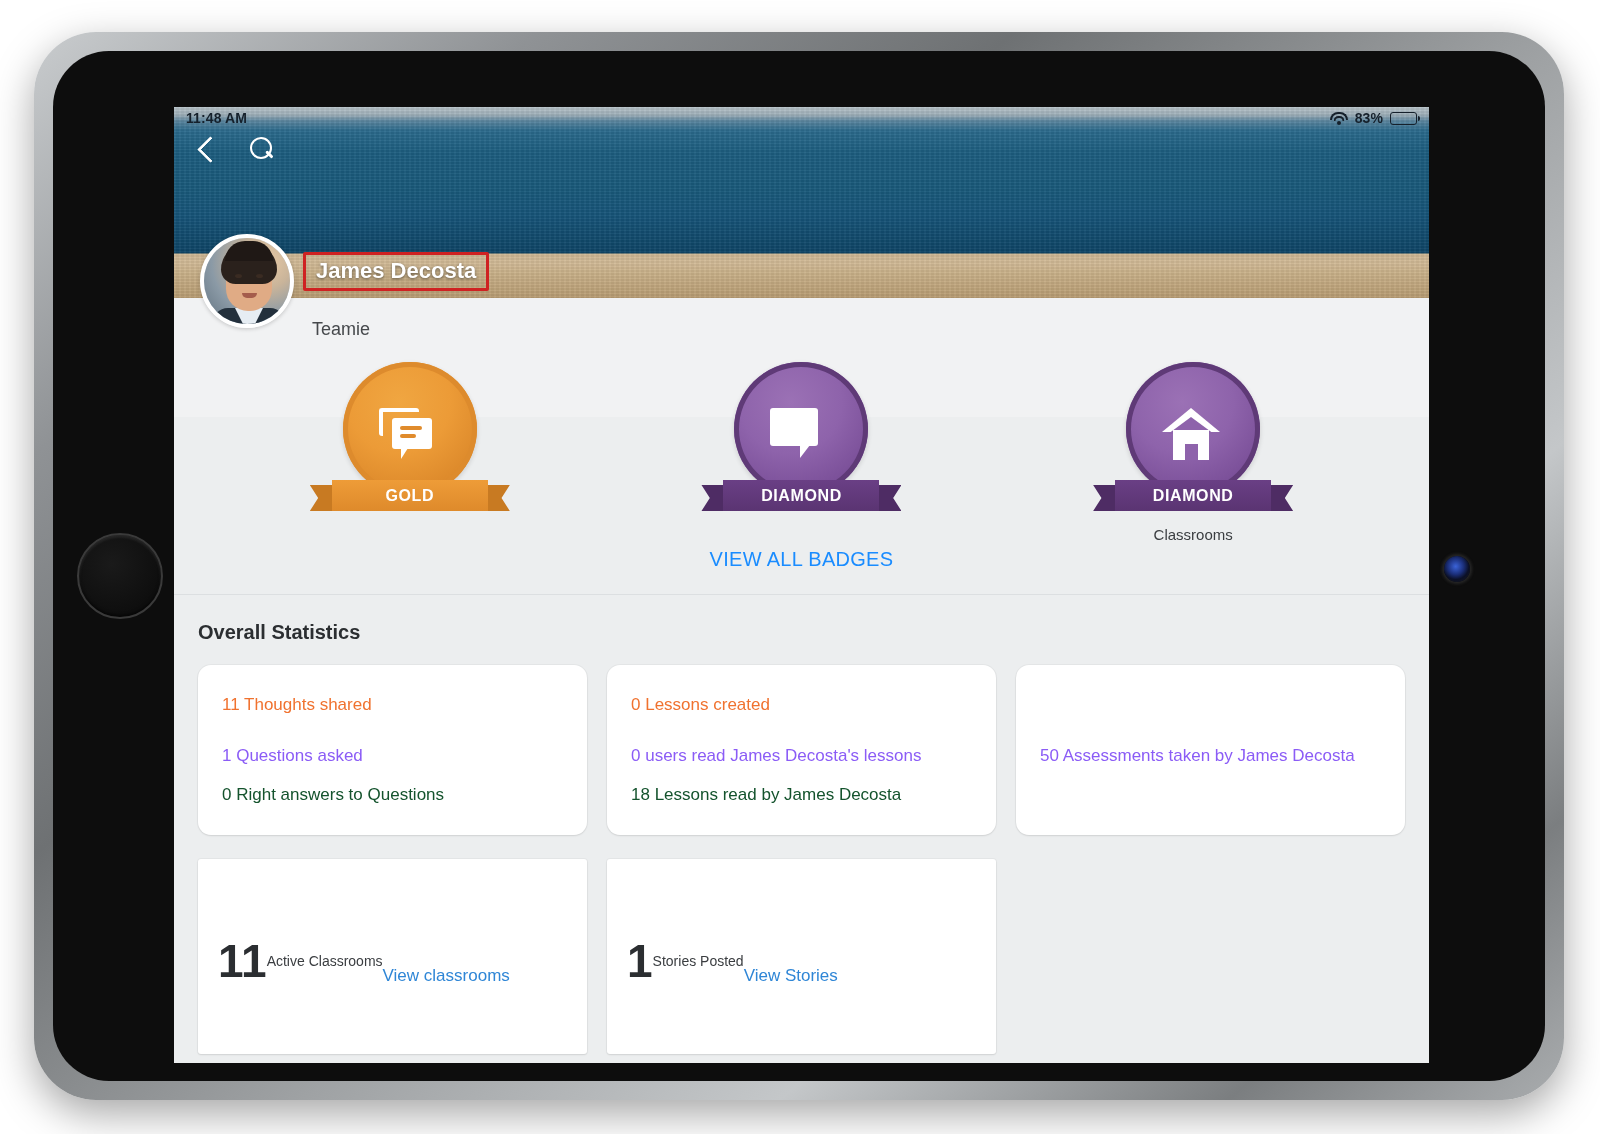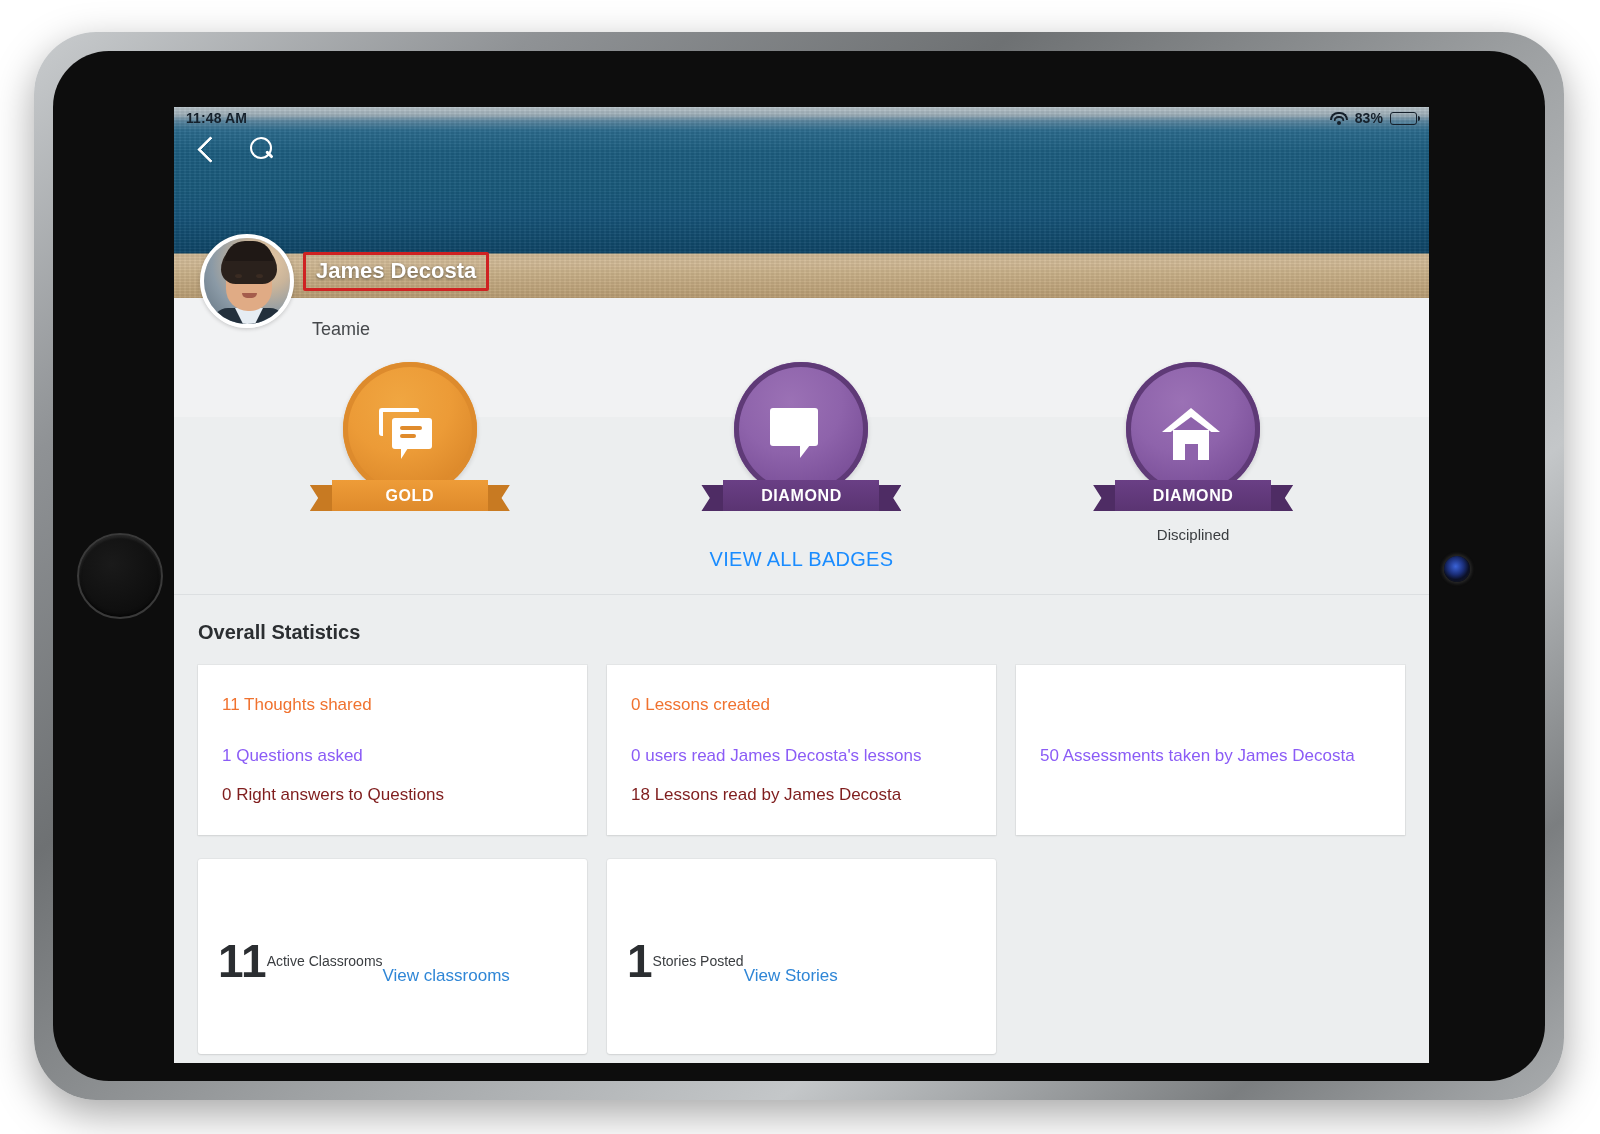--- a/index.html
+++ b/index.html
@@ -301,31 +301,31 @@
   #stats-section { position: absolute; top: 488px; left: 0; width: 100%; bottom: 0; background:#eceeef; }
   #stats-title {
     position: absolute; top: 26px; left: 24px;
     font-size: 20px; font-weight: 700; color: #2b2e31;
   }
   #cards-row-1 {
     position: absolute; top: 70px; left: 24px; right: 24px;
     display: flex; gap: 20px;
   }
   .stat-card {
-    flex: 1; background: #fff; border-radius: 0;
+    flex: 1; background: #fff; border-radius: 13px;
     box-shadow: 0 1px 2px rgba(0,0,0,0.09), 0 0 0 1px rgba(0,0,0,0.03);
     padding: 30px 24px;
     min-height: 150px;
     display: flex; flex-direction: column; justify-content: center;
     gap: 19px;
   }
   .stat-line { font-size: 17px; }
   .c-orange { color: #f0722f; }
   .c-green  { color: #8b5cf6; margin-top: 12px; }
-  .c-blue   { color: #7f1d1d; }
+  .c-blue   { color: #14532d; }
 
   #cards-row-2 {
     position: absolute; top: 264px; left: 24px; right: 24px;
     display: flex; gap: 20px;
   }
   .num-card {
     flex: 1; background: #fff; border-radius: 3px;
     box-shadow: 0 1px 2px rgba(0,0,0,0.09), 0 0 0 1px rgba(0,0,0,0.03);
     padding: 26px 20px 18px 20px;
     min-height: 195px;
@@ -436,21 +436,21 @@
                   <div class="walls"></div>
                   <div class="door"></div>
                 </div>
             </div>
           </div>
           <div class="ribbon-wrap">
             <div class="tail left tail-purple"></div>
             <div class="tail right tail-purple"></div>
             <div class="ribbon ribbon-purple">DIAMOND</div>
           </div>
-          <div class="badge-caption">Disciplined</div>
+          <div class="badge-caption">Classrooms</div>
         </div>
 
       </div>
 
       <div id="view-all-badges">VIEW ALL BADGES</div>
       <div id="divider"></div>
 
       <div id="stats-section">
         <div id="stats-title">Overall Statistics</div>
 

